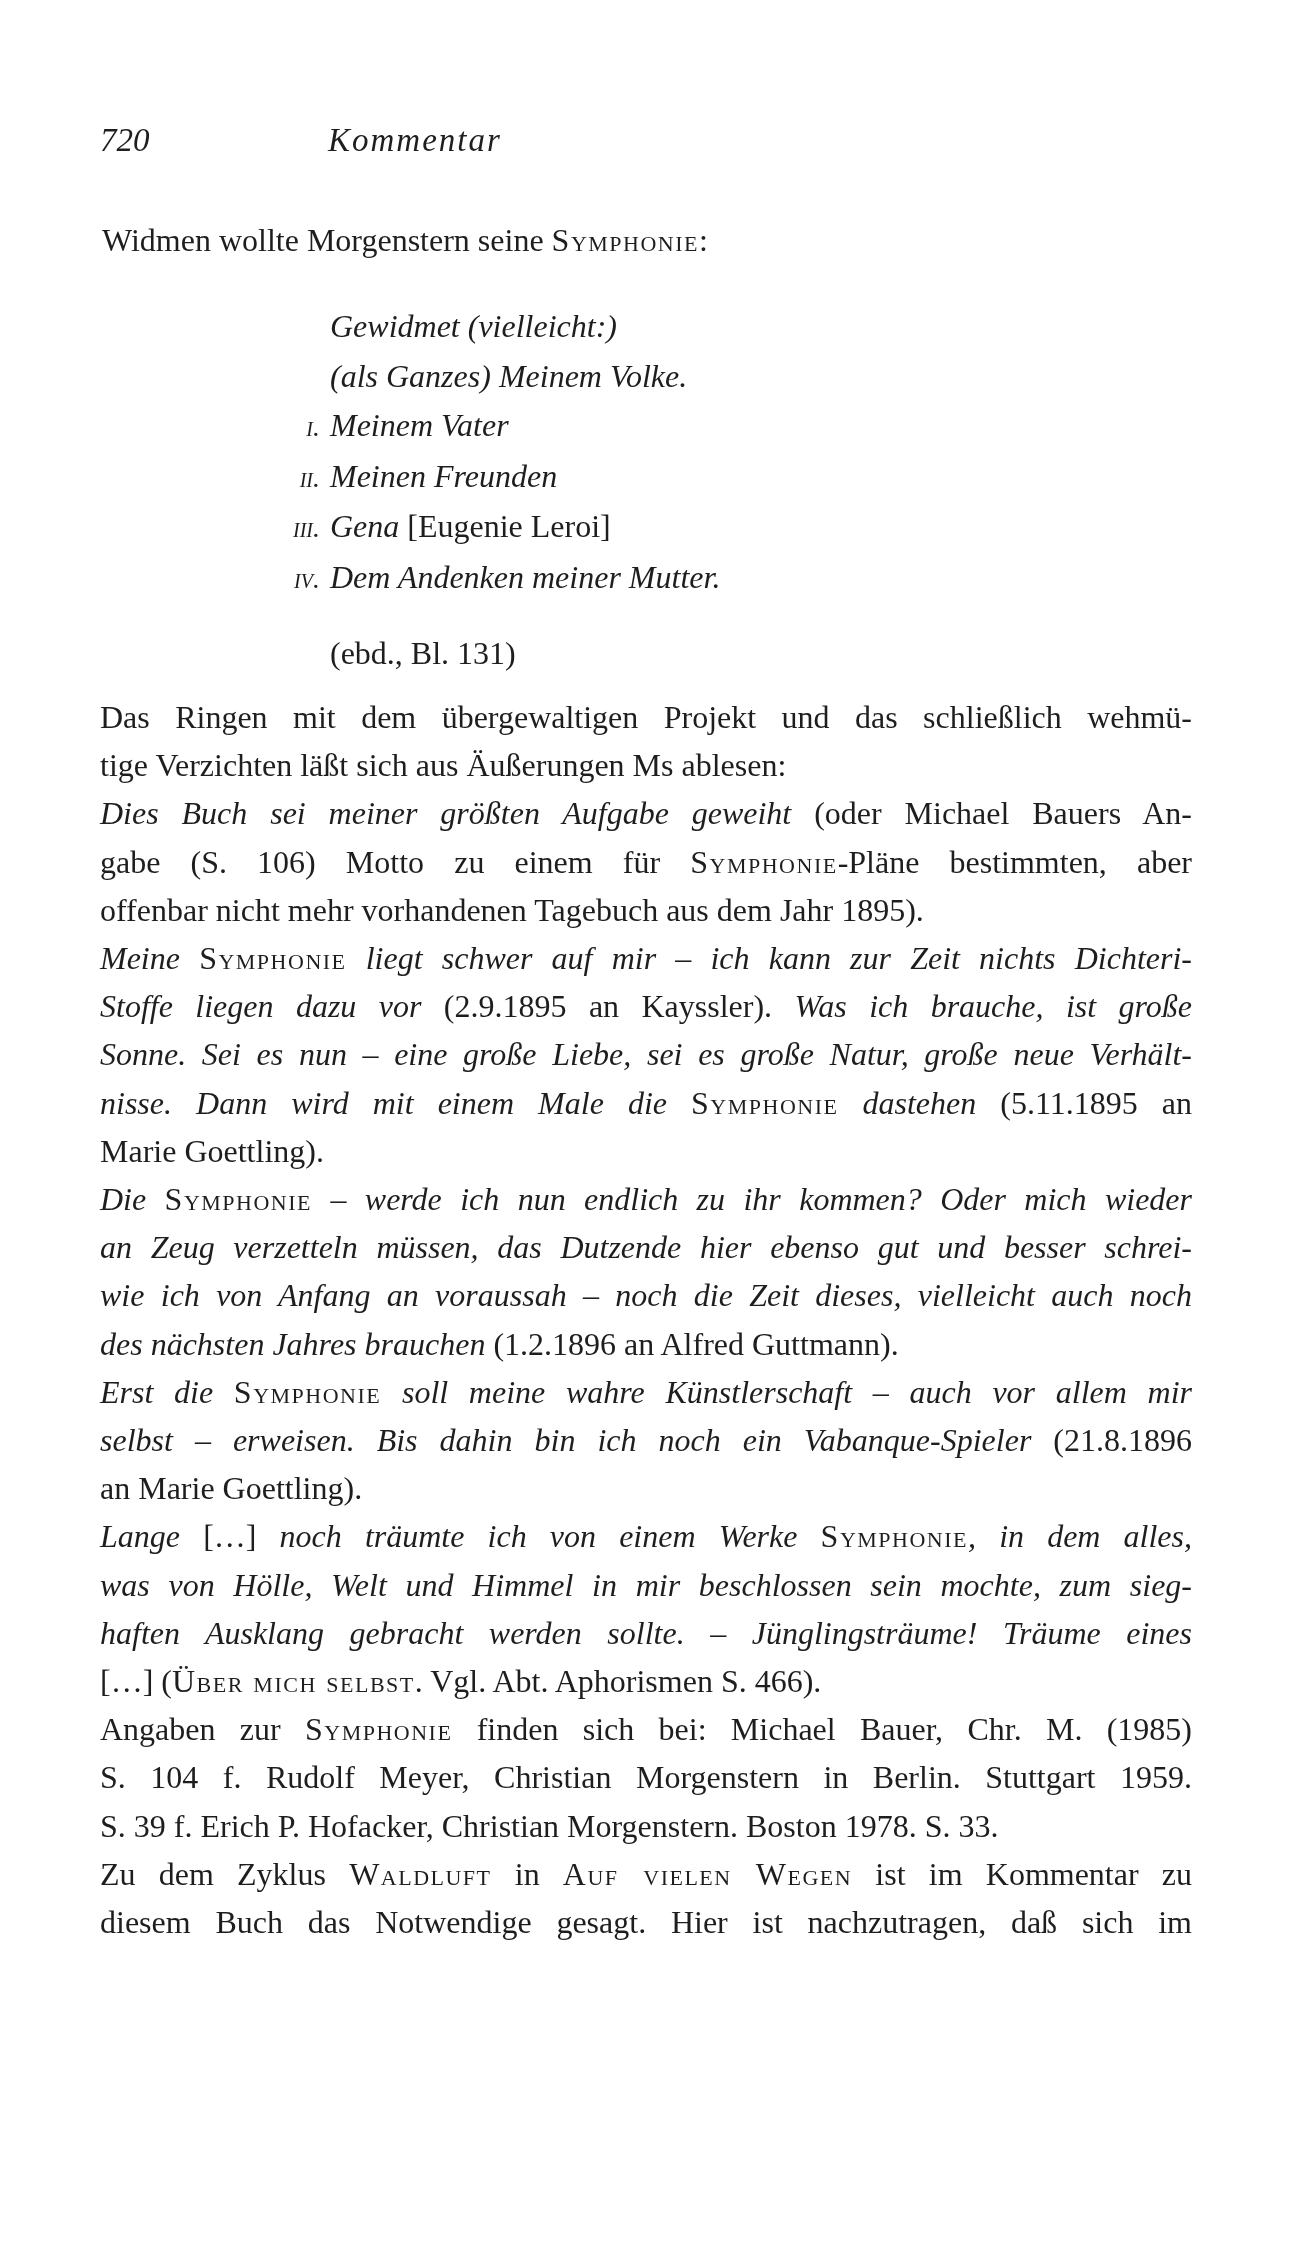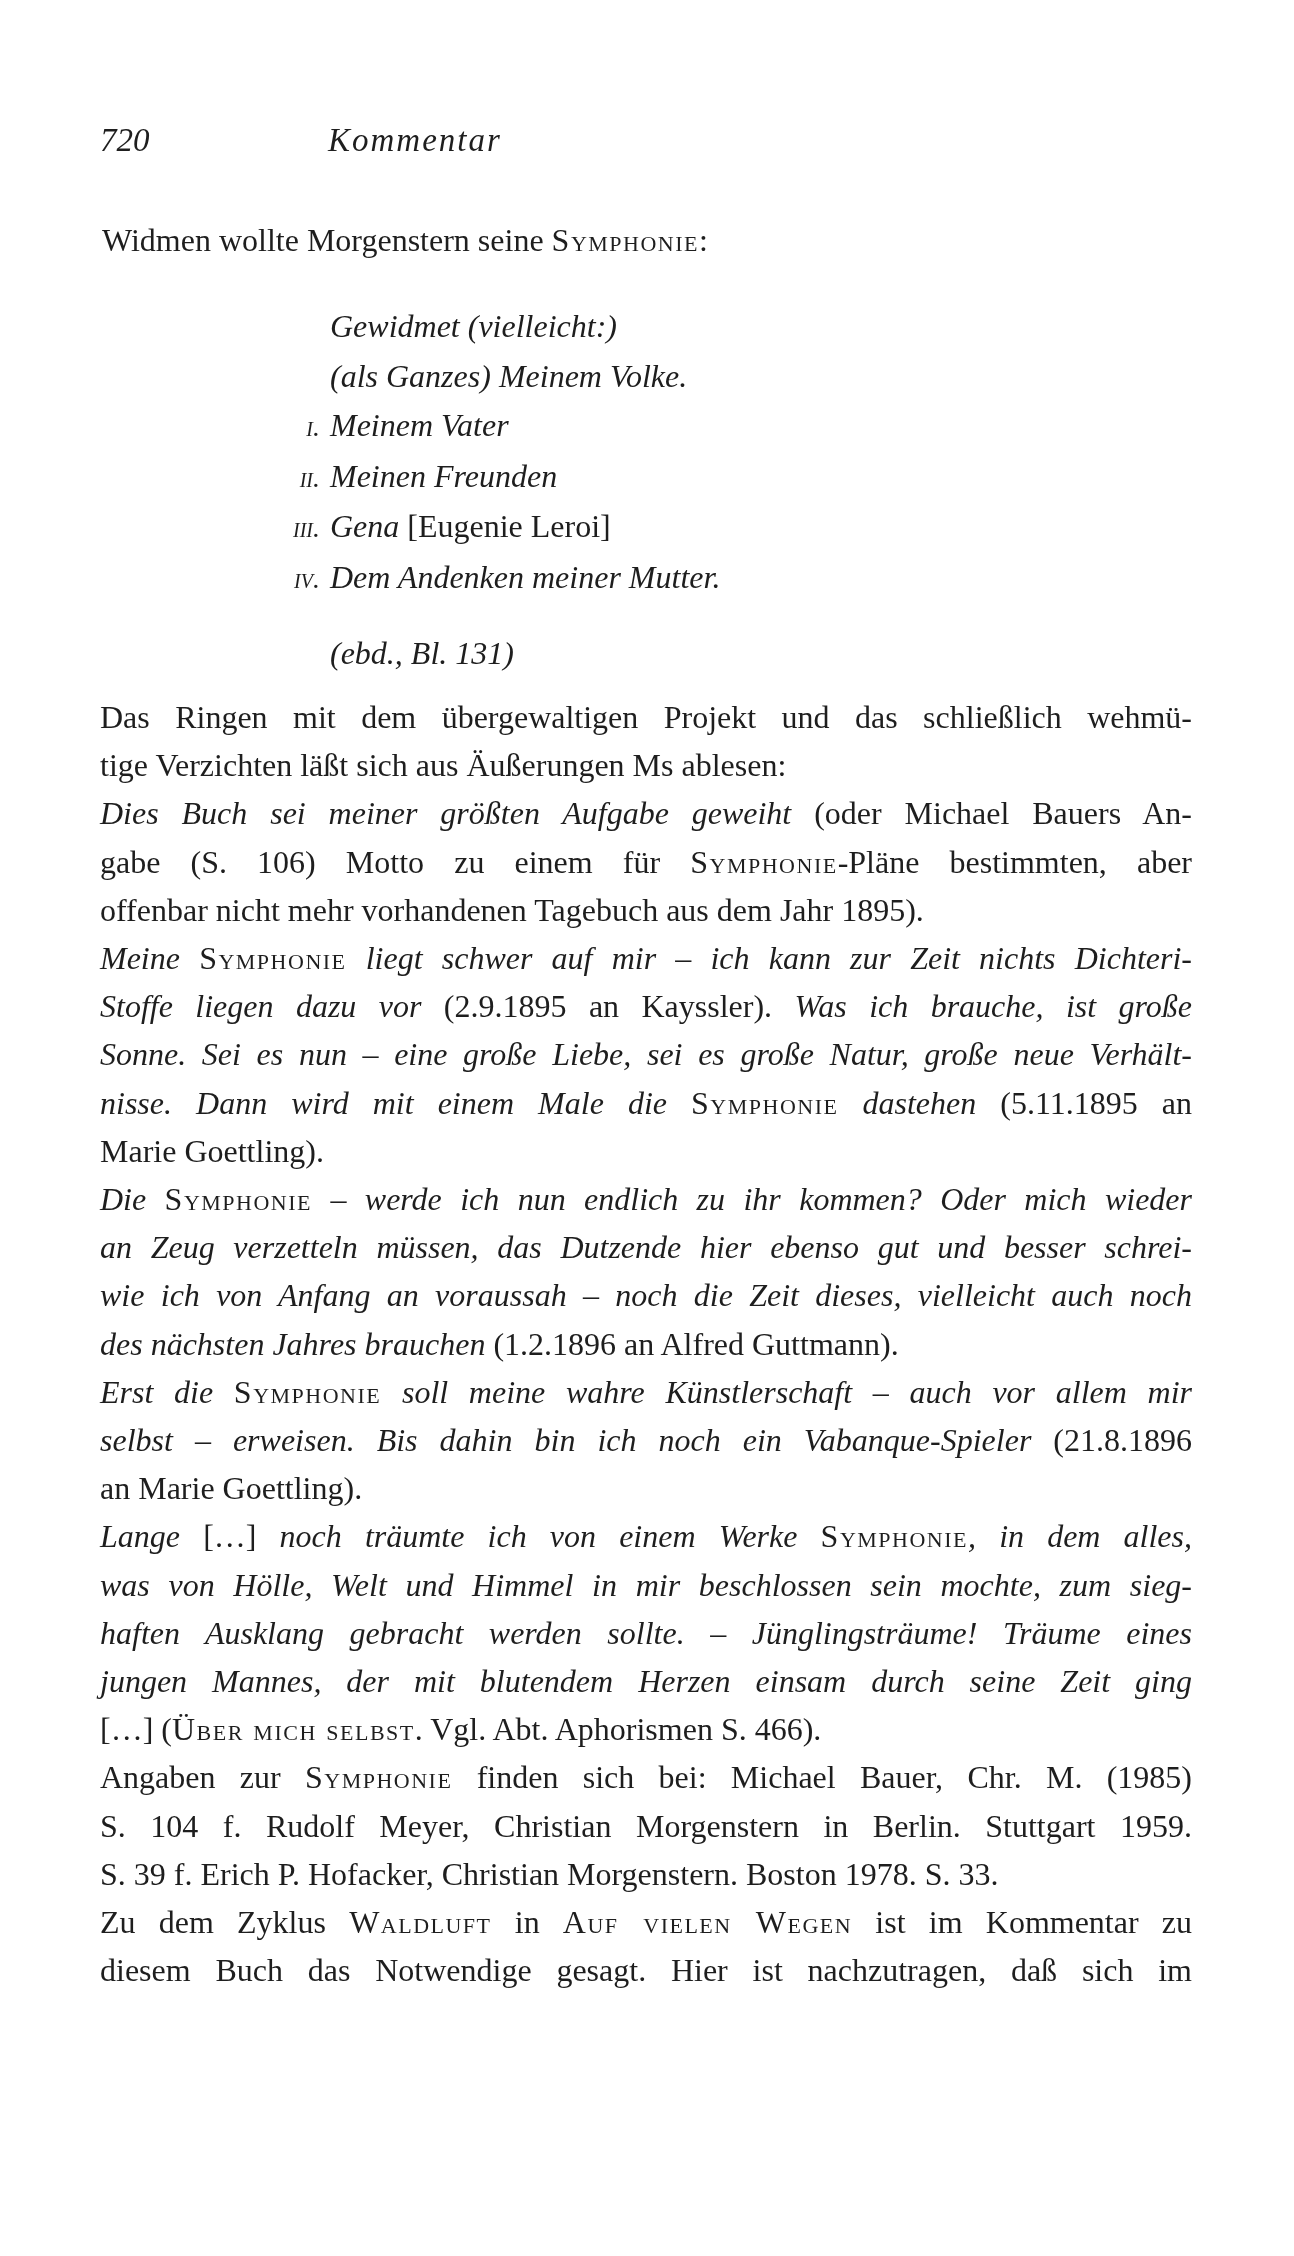--- a/index.html
+++ b/index.html
@@ -8,21 +8,21 @@
   .page { position: absolute; left: 0; top: 0; width: 1294px; height: 2080px; }
   .header { position: absolute; left: 100px; top: 122px; font-size: 33px; font-style: italic; }
   .header .pageno { position: absolute; left: 0; top: 0; }
   .header .running { position: absolute; left: 228px; top: 0; letter-spacing: 2px; }
   .intro { position: absolute; left: 102px; top: 222px; width: 1100px; font-size: 32px; }
   .sc { font-variant: small-caps; letter-spacing: 1.5px; }
   .dedication { position: absolute; left: 330px; top: 302px; font-size: 32px; line-height: 49.5px; }
   .dedication .line { white-space: nowrap; position: relative; }
   .dedication .num { font-style: italic; font-variant: small-caps; display: inline-block; width: 50px; text-align: right; margin-left: -60px; margin-right: 10px; font-size: 28px; }
   .dedication .it { font-style: italic; }
-  .dedication .src { margin-top: 26px; font-style: italic; }
+  .dedication .src { margin-top: 26px; }
   .body { position: absolute; left: 100px; top: 693px; width: 1092px; font-size: 32px; line-height: 48.2px; text-align: justify; }
   .body i { font-style: italic; }
   .hy { text-align: justify; text-align-last: justify; display: block; }
   .last { display: block; text-align-last: left; }
 </style>
 </head>
 <body>
 
 <div class="page">
 
@@ -61,21 +61,20 @@
       <span class="hy"><i>Die </i><span class="sc">Symphonie</span><i> – werde ich nun endlich zu ihr kommen? Oder mich wieder</i></span>
       <span class="hy"><i>an Zeug verzetteln müssen, das Dutzende hier ebenso gut und besser schrei-</i></span>
       <span class="hy"><i>wie ich von Anfang an voraussah – noch die Zeit dieses, vielleicht auch noch</i></span>
       <span class="last"><i>des nächsten Jahres brauchen</i><span> (1.2.1896 an Alfred Guttmann).</span></span>
       <span class="hy"><i>Erst die </i><span class="sc">Symphonie</span><i> soll meine wahre Künstlerschaft – auch vor allem mir</i></span>
       <span class="hy"><i>selbst – erweisen. Bis dahin bin ich noch ein Vabanque-Spieler</i><span> (21.8.1896</span></span>
       <span class="last"><span>an Marie Goettling).</span></span>
       <span class="hy"><i>Lange</i><span> […] </span><i>noch träumte ich von einem Werke </i><span class="sc">Symphonie</span><i>, in dem alles,</i></span>
       <span class="hy"><i>was von Hölle, Welt und Himmel in mir beschlossen sein mochte, zum sieg-</i></span>
       <span class="hy"><i>haften Ausklang gebracht werden sollte. – Jünglingsträume! Träume eines</i></span>
-      <span class="hy"><i>jungen Mannes, der mit blutendem Herzen einsam durch seine Zeit ging</i></span>
       <span class="last"><span>[…] (</span><span class="sc">Über mich selbst</span><span>. Vgl. Abt. Aphorismen S. 466).</span></span>
       <span class="hy"><span>Angaben zur </span><span class="sc">Symphonie</span><span> finden sich bei: Michael Bauer, Chr. M. (1985)</span></span>
       <span class="hy"><span>S. 104 f. Rudolf Meyer, Christian Morgenstern in Berlin. Stuttgart 1959.</span></span>
       <span class="last"><span>S. 39 f. Erich P. Hofacker, Christian Morgenstern. Boston 1978. S. 33.</span></span>
       <span class="hy"><span>Zu dem Zyklus </span><span class="sc">Waldluft</span><span> in </span><span class="sc">Auf vielen Wegen</span><span> ist im Kommentar zu</span></span>
       <span class="hy"><span>diesem Buch das Notwendige gesagt. Hier ist nachzutragen, daß sich im</span></span>
     </div>
 
 </div>
 

